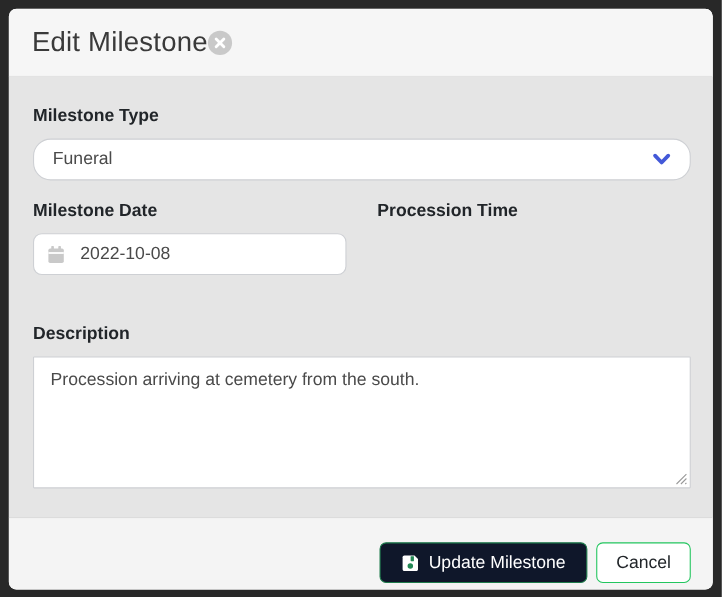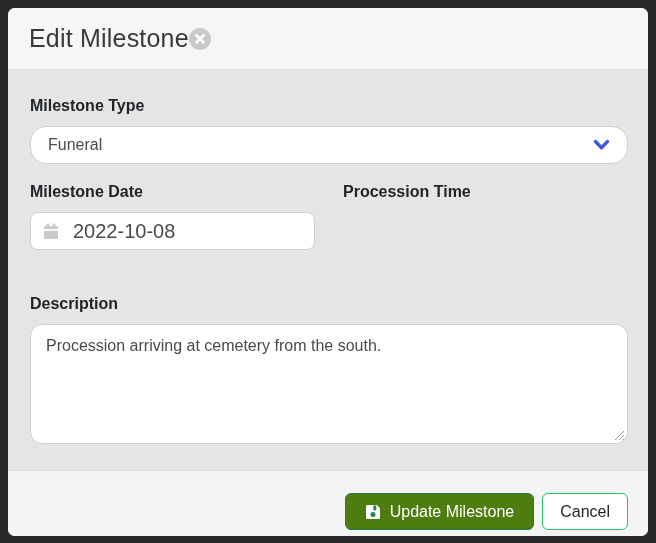--- a/index.html
+++ b/index.html
@@ -89,39 +89,39 @@
   .col { flex: 1 1 0; min-width: 0; }
   .input-box {
     width: 100%;
     padding: 0 12px;
     gap: 14px;
   }
   .input-box input {
     border: none;
     outline: none;
     font-family: inherit;
-    font-size: 20px;
+    font-size: 16px;
     color: #4a4a4a;
     flex: 1 1 auto;
     min-width: 0;
     background: transparent;
   }
   .icon { display: inline-flex; flex: 0 0 auto; }
   .clear-btn {
     border: none; background: transparent;
     display: inline-flex; align-items: center; justify-content: center;
     cursor: pointer; padding: 2px; flex: 0 0 auto;
   }
   .desc-label { margin-top: 44px; }
   .textarea-wrap { position: relative; }
   textarea {
     width: 100%;
     height: 120px;
     border: 1px solid #ced0d4;
-    border-radius: 12px;
+    border-radius: 1px;
     resize: none;
     font-family: inherit;
     font-size: 16px;
     color: #4a4a4a;
     padding: 10px 15px;
     line-height: 22px;
     outline: none;
     display: block;
   }
   .resize-handle {
@@ -144,21 +144,21 @@
     height: 37px;
     border-radius: 6px;
     font-family: inherit;
     font-size: 16px;
     display: inline-flex;
     align-items: center;
     justify-content: center;
     cursor: pointer;
   }
   .btn-update {
-    background: #4d7c0f;
+    background: #0f172a;
     color: #ffffff;
     border: 1px solid #1e7c4c;
     padding: 0 19px;
     gap: 9px;
   }
   .btn-cancel {
     background: #ffffff;
     color: #212529;
     border: 1px solid #22c55e;
     padding: 0 17px;

